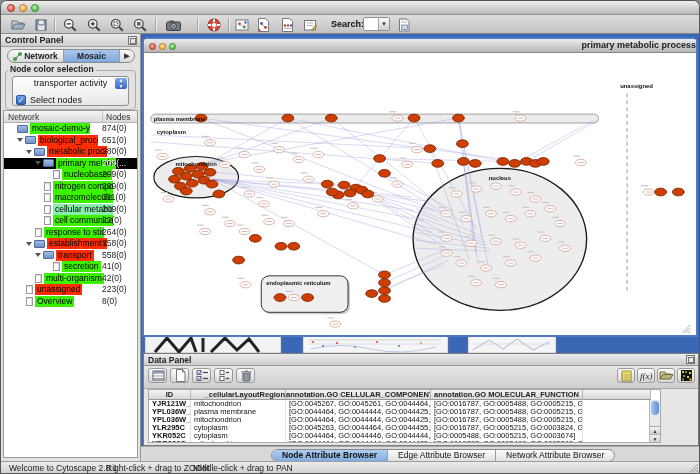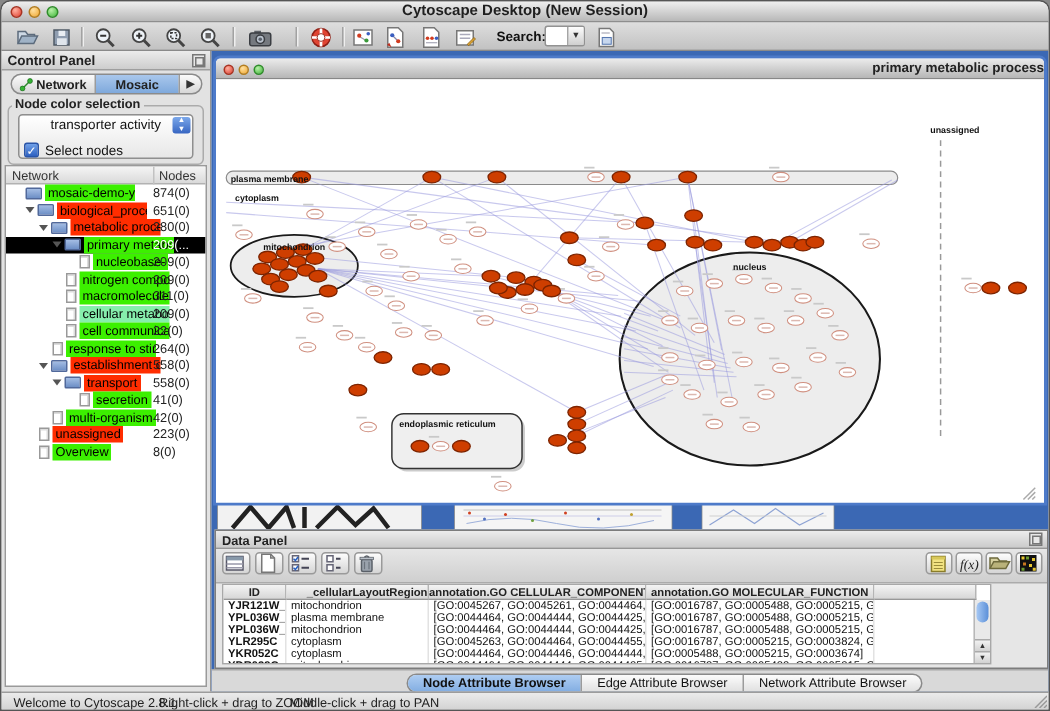--- a/index.html
+++ b/index.html
@@ -63,21 +63,21 @@
   .f1-light{position:absolute;top:3.5px;width:7px;height:7px;border-radius:50%;}
   .f1-text{position:absolute;left:0;right:0;top:1px;text-align:right;font-size:9px;font-weight:bold;color:#222;}
   .f1-canvas{position:absolute;left:0;top:14px;right:0;bottom:0;background:#fff;overflow:hidden;}
   .f1-canvas svg{width:100%;height:100%;display:block;}
   
   .frame2{position:absolute;left:2px;top:319px;width:556px;height:93px;background:#e6e6e6;border:1px solid #7c7c7c;}
   .f2-title{position:relative;height:12px;background:linear-gradient(#ececec,#cbcbcb);border-bottom:1px solid #979797;
     font-size:8.5px;font-weight:bold;color:#222;line-height:12px;padding-left:4px;}
   .f2-toolbar{position:absolute;left:0;top:12px;right:0;height:23px;background:linear-gradient(#e6e6e6,#cfcfcf);border-bottom:1px solid #ababab;}
   .btn{position:absolute;top:2px;width:19px;height:15px;border:1px solid #9a9a9a;border-radius:3px;
-    background:linear-gradient(#fdfdfd,#d5d5d5);display:flex;align-items:center;justify-content:flex-start;}
+    background:linear-gradient(#fdfdfd,#d5d5d5);display:flex;align-items:center;justify-content:flex-end;}
   .f2-table{position:absolute;top:35px;left:4px;width:513px;bottom:2px;background:#fff;border:1px solid #a8a8a8;overflow:hidden;}
   .thead{display:flex;height:10px;}
   .th{font-size:7.5px;font-weight:bold;color:#222;background:linear-gradient(#f4f4f4,#d7d7d7);border-right:1px solid #b5b5b5;
     border-bottom:1px solid #989898;text-align:center;line-height:10px;white-space:nowrap;overflow:hidden;flex:none;}
   .tr{display:flex;height:8px;}
   .td{font-size:7.5px;color:#111;line-height:8px;padding-left:3px;border-right:1px solid #e2e2e2;white-space:nowrap;overflow:hidden;flex:none;}
   .td.id{font-weight:bold;}
   .vscroll{position:absolute;right:0;top:10px;bottom:0;width:11px;background:#e9e9e9;border-left:1px solid #b8b8b8;}
   .vthumb{position:absolute;top:1px;left:1px;right:1px;height:14px;border-radius:5px;background:linear-gradient(90deg,#a6c8f4,#5b8fd8);}
   .sbtn{position:absolute;left:0;right:0;height:8px;background:linear-gradient(#f2f2f2,#d2d2d2);border-top:1px solid #aaa;
@@ -95,21 +95,20 @@
 </style>
 </head>
 <body>
 
 <div class="window">
 
   <div class="titlebar">
     <span class="light red"></span>
     <span class="light yellow"></span>
     <span class="light green"></span>
-    <div class="win-title">Cytoscape Desktop (New Session)</div>
   </div>
 
   <div class="toolbar">
     <span class="search-label">Search:</span>
     <span class="combo">
         <span class="combo-arrow">▾</span>
       </span>
   <span class="tbi" style="left: 8px;">
         <svg width="16" height="16" viewBox="0 0 16 16">
           <path d="M2 12 V4 h5 l1.5 2 H13 v2" fill="#cdd8e4" stroke="#5c6b7c" stroke-width="1"></path>

